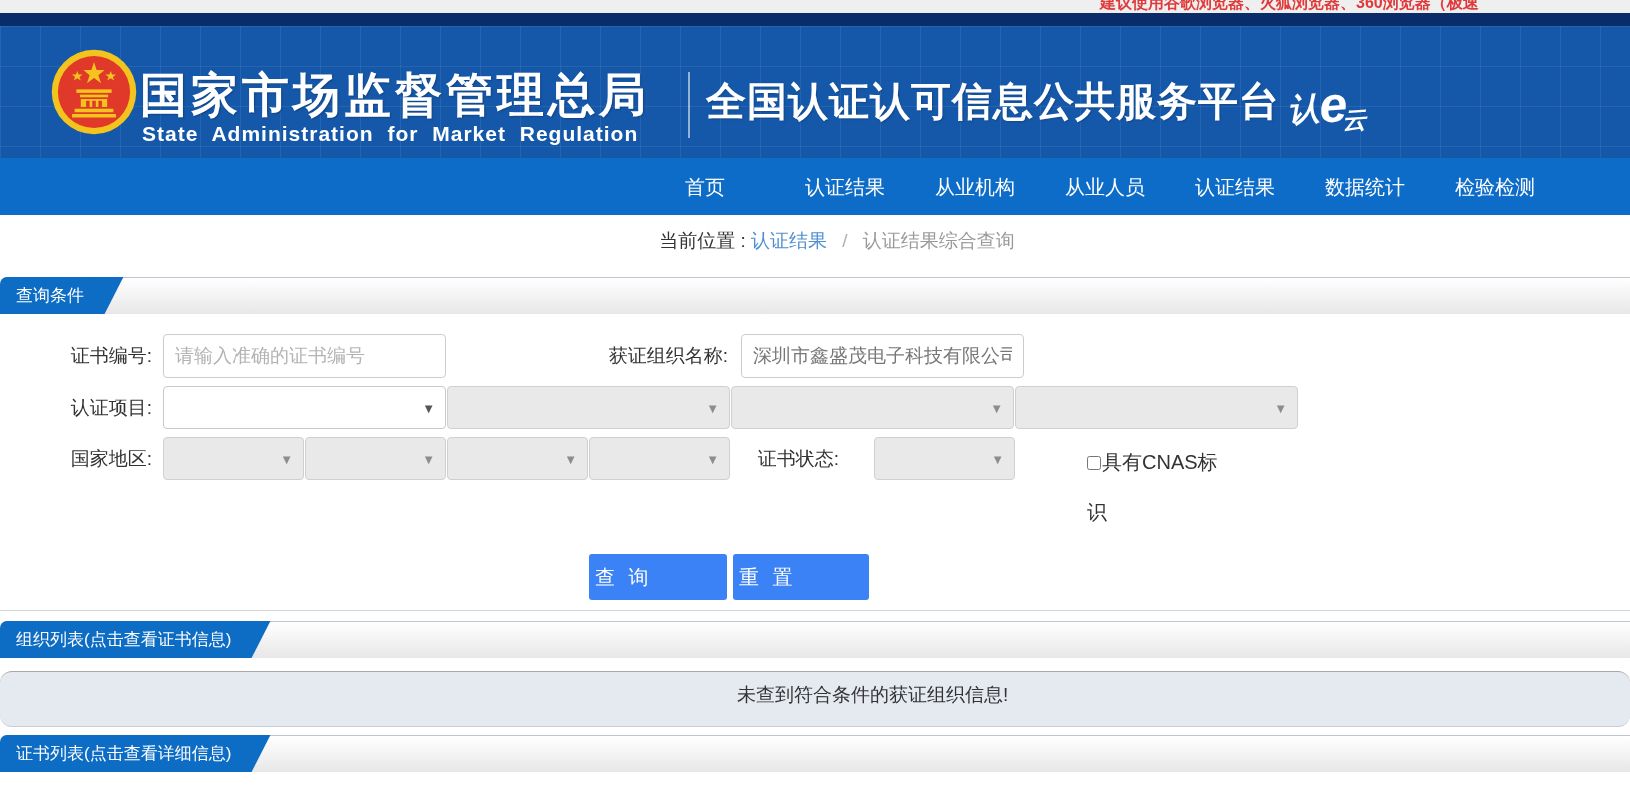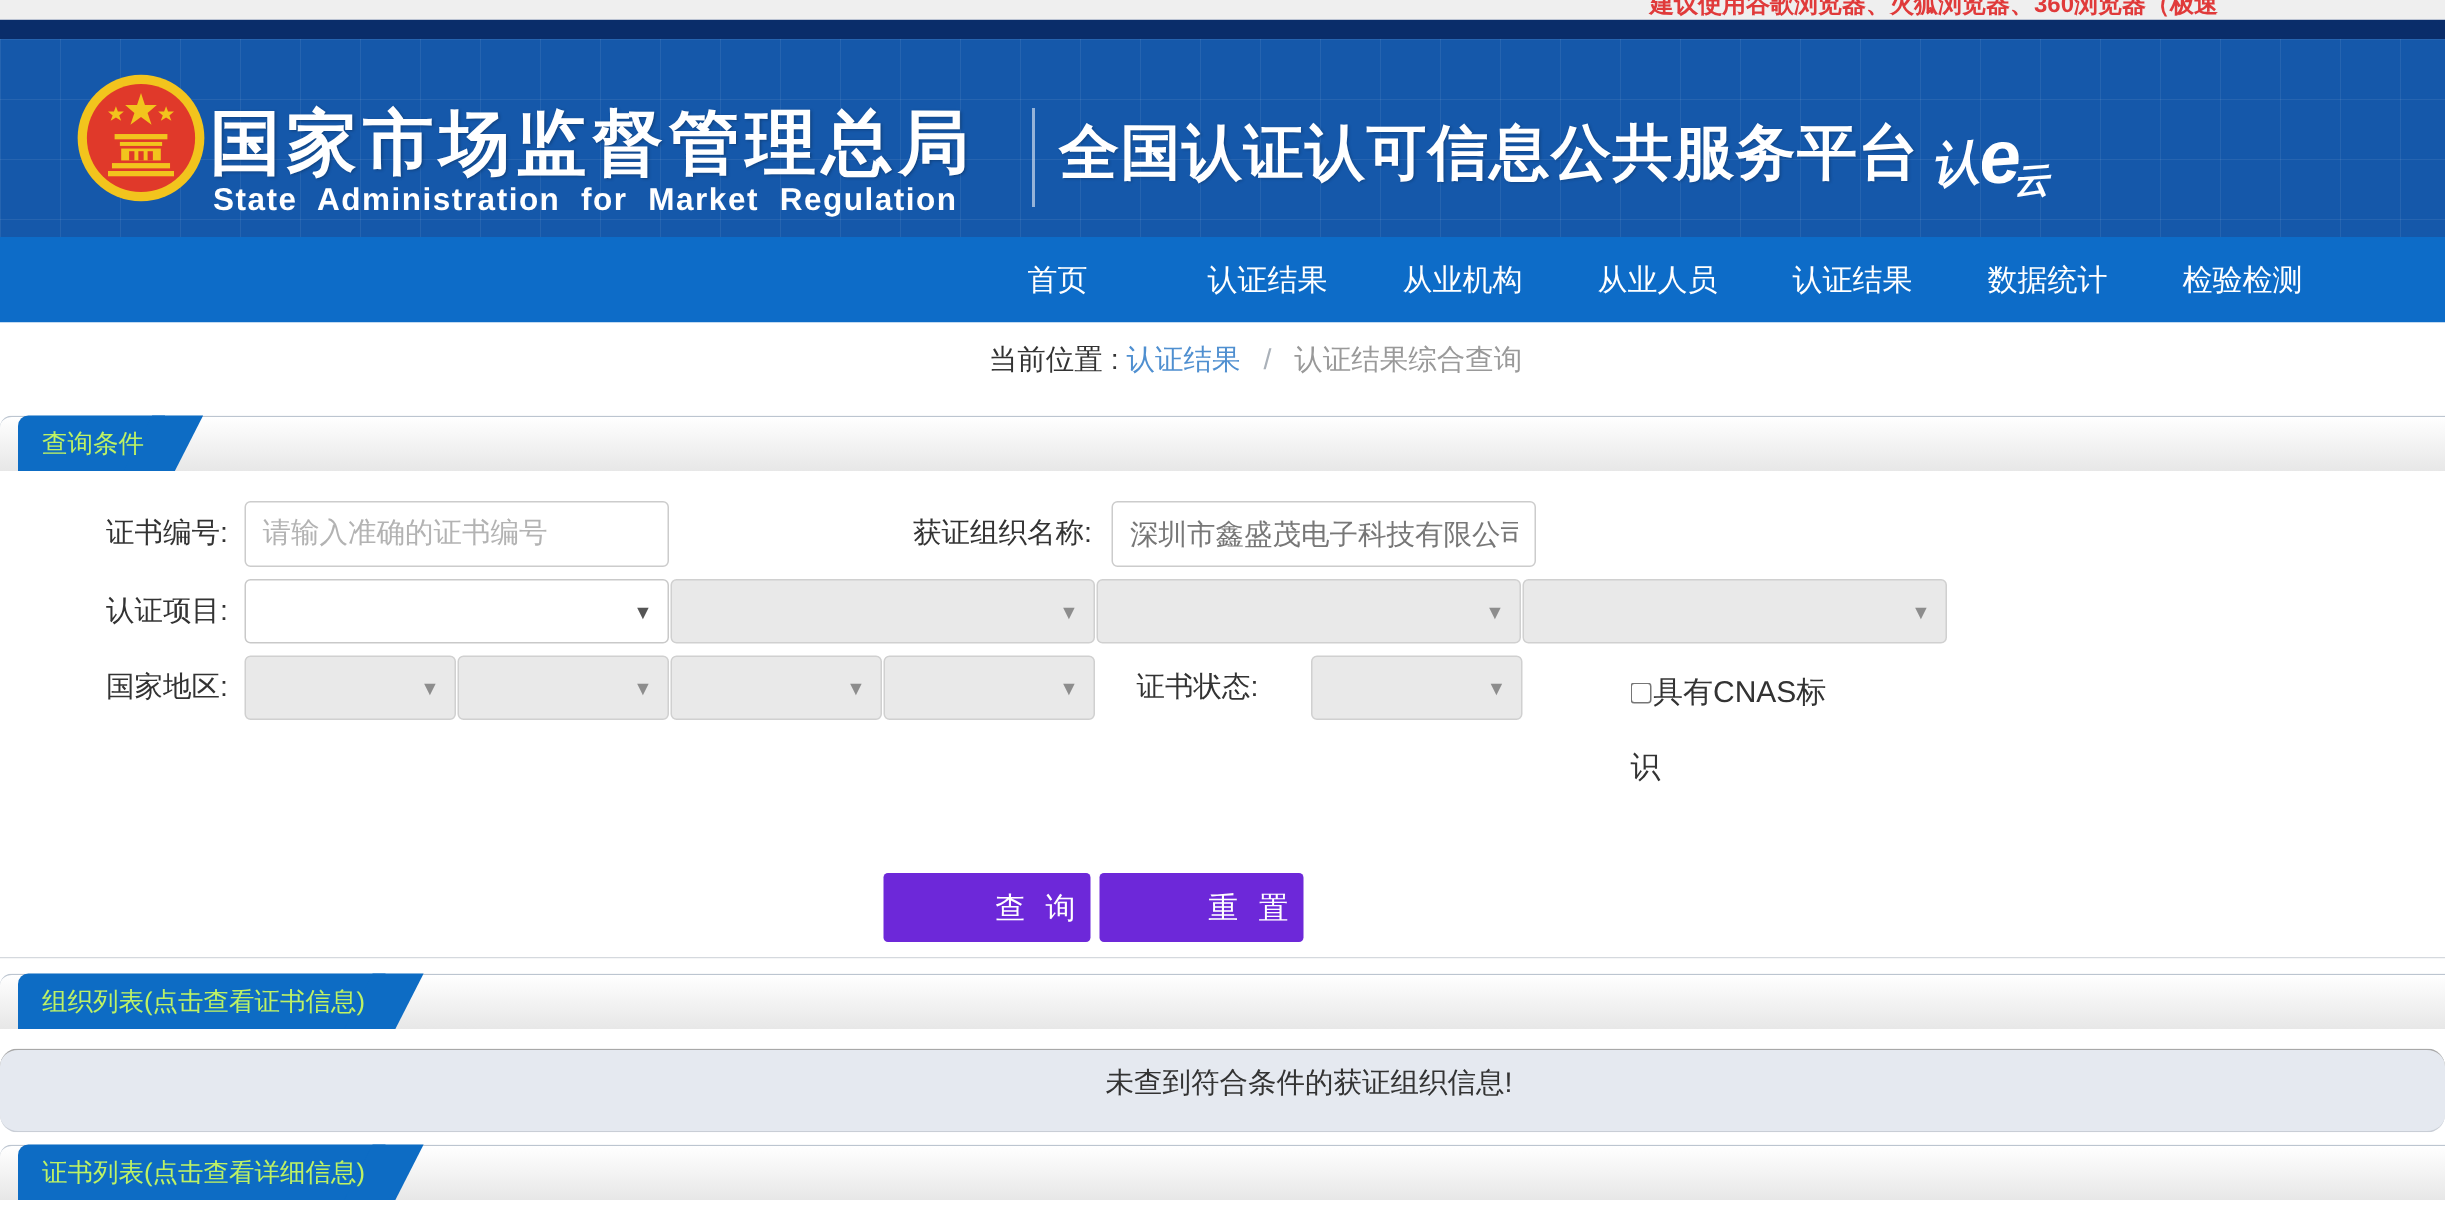--- a/index.html
+++ b/index.html
@@ -56,22 +56,22 @@
   .bc-link{color:#4f8fd0;cursor:pointer;text-decoration:none;}
   .bc-sep{color:#aab1b9;margin:0 10px;}
   .bc-current{color:#999;}
   
   .band{
     position:relative;height:36px;border-top:1px solid #bcc5d0;
     background:linear-gradient(#ffffff,#e7e7e7);
     border-top-left-radius:8px;
   }
   .tab{
-    position:absolute;left:12px;top:-1px;height:37px;line-height:37px;
-    background:#0d6cc4;color:#bef264;font-size:17px;padding:0 14px 0 16px;
+    position:absolute;left:0;top:-1px;height:37px;line-height:37px;
+    background:#0d6cc4;color:#ffffff;font-size:17px;padding:0 14px 0 16px;
     border-top-left-radius:7px;white-space:nowrap;
   }
   .tab::after{
     content:"";position:absolute;right:-16px;top:0;width:34px;height:37px;
     background:#0d6cc4;transform:skewX(-27deg);
   }
   .tab-label{position:relative;z-index:2;}
   .panel-gap{height:10px;background:#fff;}
   
   .query-body{background:#fff;padding:20px 0 10px 0;border-bottom:1px solid #d5d9de;}
@@ -102,24 +102,23 @@
   .sel-wide{width:283px;height:43px;}
   .sel-sm{width:141px;height:43px;}
   .cnas-block{
     margin-left:71px;width:140px;font-size:20px;color:#333;line-height:50px;
   }
   .cnas-block input{
     width:14px;height:14px;margin:0 1px 0 0;vertical-align:-1px;cursor:pointer;
   }
   .btn-row{margin-top:17px;display:flex;}
   .btn{
-    height:46px;border:none;border-radius:3px;background:#6d28d9;color:#fff;
-    font-size:20px;letter-spacing:4px;cursor:pointer;text-align:right;
+    height:46px;border:none;border-radius:3px;background:#3b82f6;color:#fff;
+    font-size:20px;letter-spacing:4px;cursor:pointer;text-align:left;
     font-family:"Liberation Sans","DejaVu Sans",sans-serif;
-    margin-top:28px;
   }
   .btn-search{width:138px;margin-left:589px;margin-right:6px;}
   .btn-reset{width:136px;}
   
   .org-white-strip{height:13px;background:#fff;}
   .empty-row{
     height:54px;background:#e5e9f0;border-top:1px solid #a8a8a8;border-bottom:1px solid #c9ced6;
     font-size:19px;color:#333;line-height:46px;padding-left:737px;white-space:nowrap;border-radius:12px;
   }
   .gap8{height:8px;background:#fff;}

